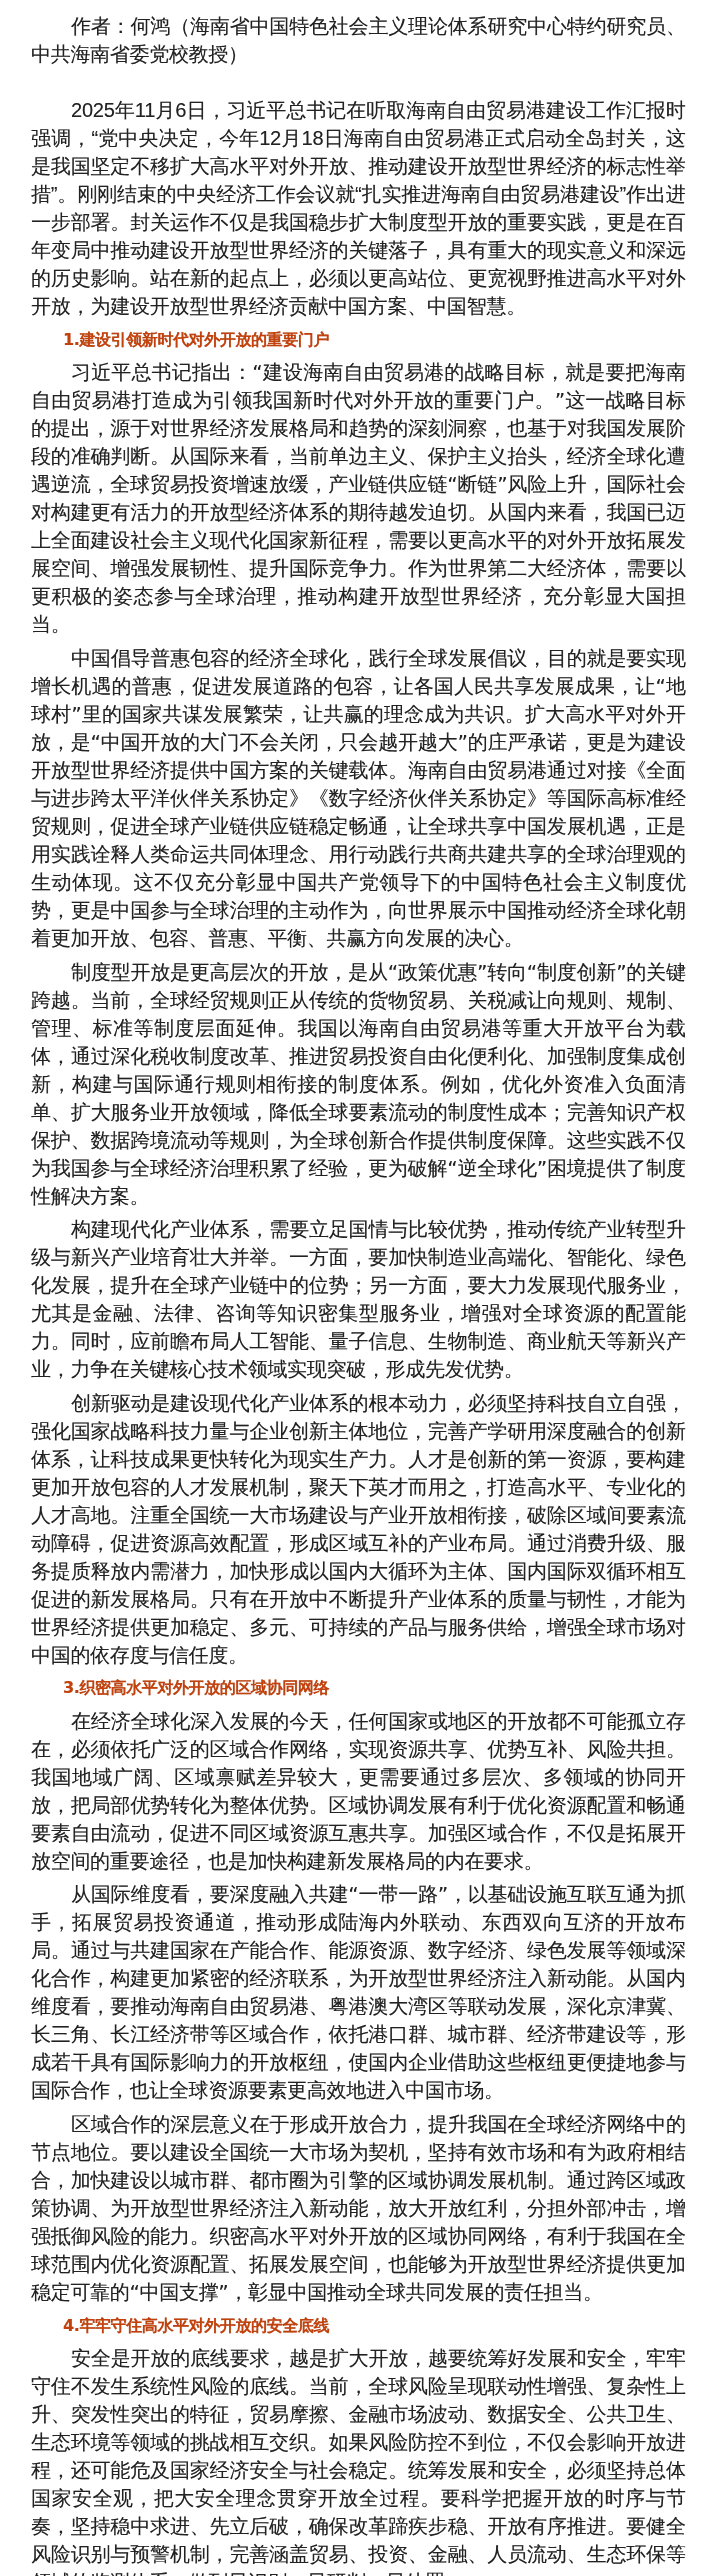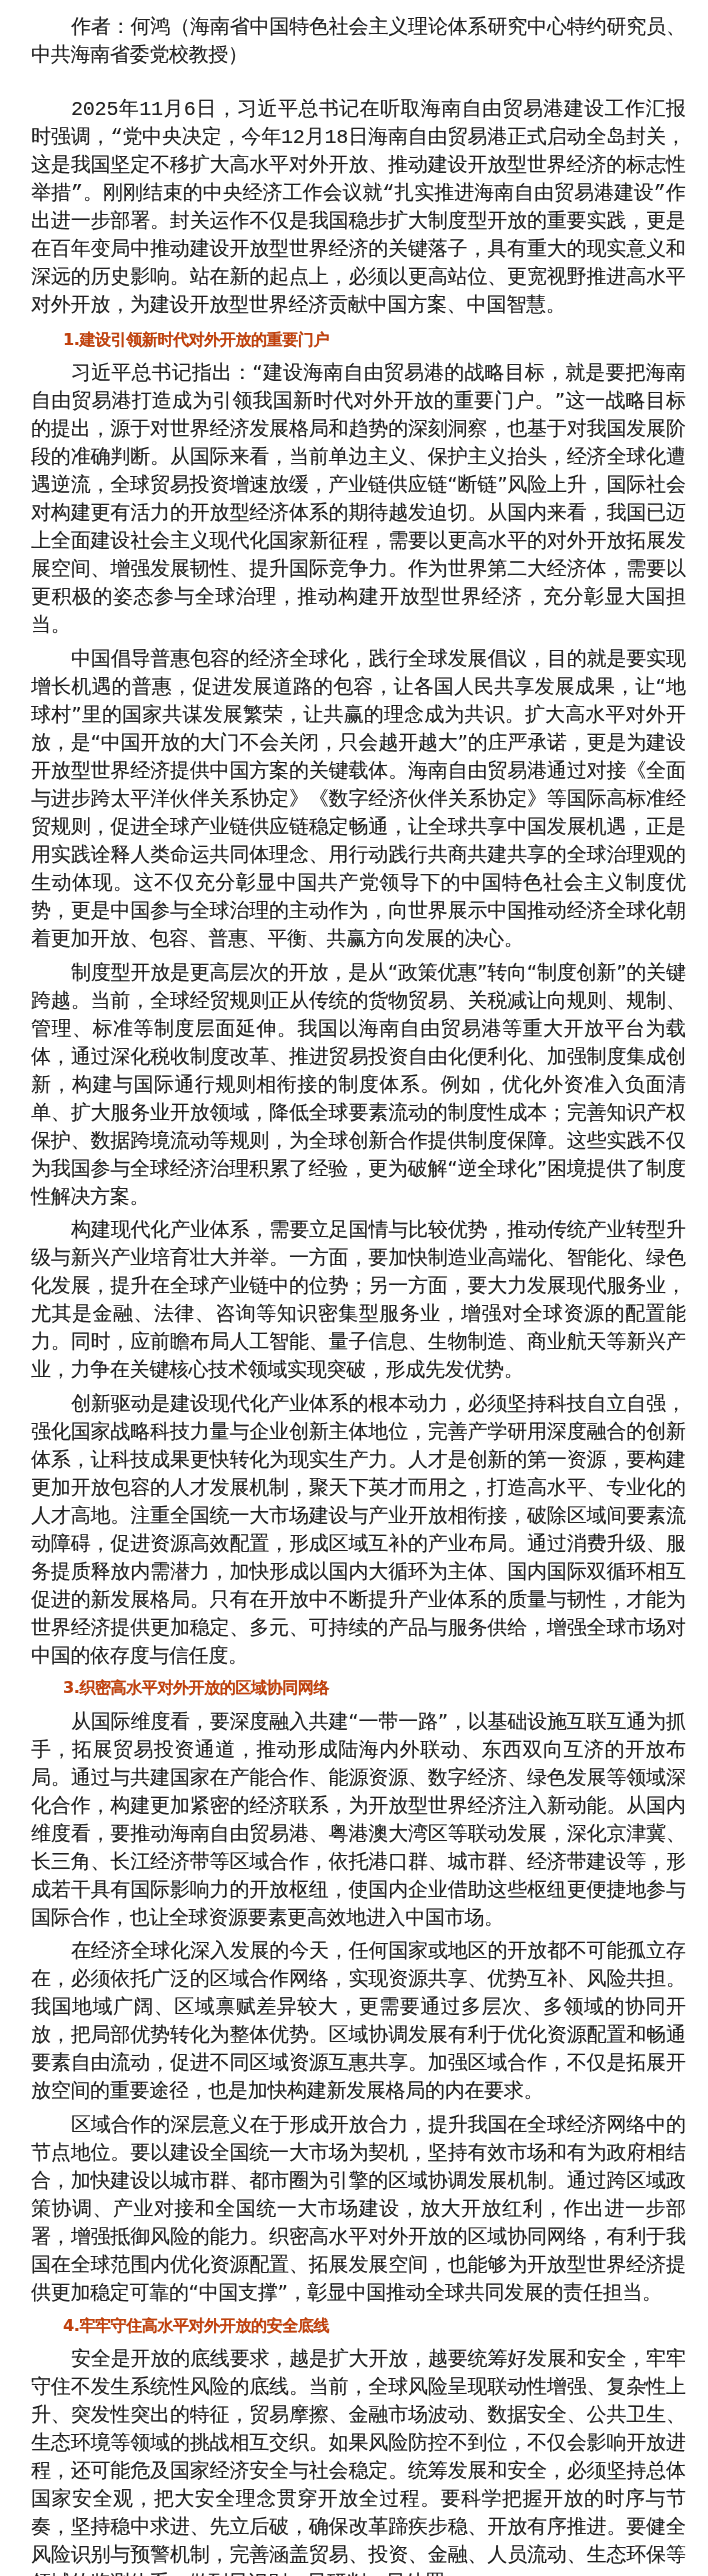--- a/index.html
+++ b/index.html
@@ -24,21 +24,21 @@
       margin: 0 0 5.6px 0;
       text-indent: 2em;
       text-align: justify;
       letter-spacing: -0.3px;
       text-shadow: 0.2px 0.2px 0 rgba(0,0,0,0.35);
     }
     .para.author {
       margin-bottom: 6.7px;
     }
     .para.lead {
-      font-family: Liberation Mono, monospace;
+      font-family: Liberation Sans, sans-serif;
       letter-spacing: -0.2px;
       margin-top: 28px;
     }
     .heading {
       font-size: 16px;
       line-height: 28px;
       font-weight: bold;
       color: #c2410c;
       margin: 4.5px 0 4.5px 0;
       text-indent: 2em;
@@ -60,23 +60,23 @@
     <p class="para">制度型开放是更高层次的开放，是从“政策优惠”转向“制度创新”的关键跨越。当前，全球经贸规则正从传统的货物贸易、关税减让向规则、规制、管理、标准等制度层面延伸。我国以海南自由贸易港等重大开放平台为载体，通过深化税收制度改革、推进贸易投资自由化便利化、加强制度集成创新，构建与国际通行规则相衔接的制度体系。例如，优化外资准入负面清单、扩大服务业开放领域，降低全球要素流动的制度性成本；完善知识产权保护、数据跨境流动等规则，为全球创新合作提供制度保障。这些实践不仅为我国参与全球经济治理积累了经验，更为破解“逆全球化”困境提供了制度性解决方案。</p>
   </section>
 
   <section>
     <p class="para">构建现代化产业体系，需要立足国情与比较优势，推动传统产业转型升级与新兴产业培育壮大并举。一方面，要加快制造业高端化、智能化、绿色化发展，提升在全球产业链中的位势；另一方面，要大力发展现代服务业，尤其是金融、法律、咨询等知识密集型服务业，增强对全球资源的配置能力。同时，应前瞻布局人工智能、量子信息、生物制造、商业航天等新兴产业，力争在关键核心技术领域实现突破，形成先发优势。</p>
     <p class="para">创新驱动是建设现代化产业体系的根本动力，必须坚持科技自立自强，强化国家战略科技力量与企业创新主体地位，完善产学研用深度融合的创新体系，让科技成果更快转化为现实生产力。人才是创新的第一资源，要构建更加开放包容的人才发展机制，聚天下英才而用之，打造高水平、专业化的人才高地。注重全国统一大市场建设与产业开放相衔接，破除区域间要素流动障碍，促进资源高效配置，形成区域互补的产业布局。通过消费升级、服务提质释放内需潜力，加快形成以国内大循环为主体、国内国际双循环相互促进的新发展格局。只有在开放中不断提升产业体系的质量与韧性，才能为世界经济提供更加稳定、多元、可持续的产品与服务供给，增强全球市场对中国的依存度与信任度。</p>
   </section>
 
   <section>
     <h2 class="heading">3.织密高水平对外开放的区域协同网络</h2>
+    <p class="para">在经济全球化深入发展的今天，任何国家或地区的开放都不可能孤立存在，必须依托广泛的区域合作网络，实现资源共享、优势互补、风险共担。我国地域广阔、区域禀赋差异较大，更需要通过多层次、多领域的协同开放，把局部优势转化为整体优势。区域协调发展有利于优化资源配置和畅通要素自由流动，促进不同区域资源互惠共享。加强区域合作，不仅是拓展开放空间的重要途径，也是加快构建新发展格局的内在要求。</p>
     <p class="para">从国际维度看，要深度融入共建“一带一路”，以基础设施互联互通为抓手，拓展贸易投资通道，推动形成陆海内外联动、东西双向互济的开放布局。通过与共建国家在产能合作、能源资源、数字经济、绿色发展等领域深化合作，构建更加紧密的经济联系，为开放型世界经济注入新动能。从国内维度看，要推动海南自由贸易港、粤港澳大湾区等联动发展，深化京津冀、长三角、长江经济带等区域合作，依托港口群、城市群、经济带建设等，形成若干具有国际影响力的开放枢纽，使国内企业借助这些枢纽更便捷地参与国际合作，也让全球资源要素更高效地进入中国市场。</p>
-    <p class="para">在经济全球化深入发展的今天，任何国家或地区的开放都不可能孤立存在，必须依托广泛的区域合作网络，实现资源共享、优势互补、风险共担。我国地域广阔、区域禀赋差异较大，更需要通过多层次、多领域的协同开放，把局部优势转化为整体优势。区域协调发展有利于优化资源配置和畅通要素自由流动，促进不同区域资源互惠共享。加强区域合作，不仅是拓展开放空间的重要途径，也是加快构建新发展格局的内在要求。</p>
-    <p class="para">区域合作的深层意义在于形成开放合力，提升我国在全球经济网络中的节点地位。要以建设全国统一大市场为契机，坚持有效市场和有为政府相结合，加快建设以城市群、都市圈为引擎的区域协调发展机制。通过跨区域政策协调、产业对接和全国统一大市场建设，放大开放红利，作出进一步部署，增强抵御风险的能力。织密高水平对外开放的区域协同网络，有利于我国在全球范围内优化资源配置、拓展发展空间，也能够为开放型世界经济提供更加稳定可靠的“中国支撑”，彰显中国推动全球共同发展的责任担当。</p>
+    <p class="para">区域合作的深层意义在于形成开放合力，提升我国在全球经济网络中的节点地位。要以建设全国统一大市场为契机，坚持有效市场和有为政府相结合，加快建设以城市群、都市圈为引擎的区域协调发展机制。通过跨区域政策协调、为开放型世界经济注入新动能，放大开放红利，分担外部冲击，增强抵御风险的能力。织密高水平对外开放的区域协同网络，有利于我国在全球范围内优化资源配置、拓展发展空间，也能够为开放型世界经济提供更加稳定可靠的“中国支撑”，彰显中国推动全球共同发展的责任担当。</p>
   </section>
 
   <section>
     <h2 class="heading">4.牢牢守住高水平对外开放的安全底线</h2>
     <p class="para">安全是开放的底线要求，越是扩大开放，越要统筹好发展和安全，牢牢守住不发生系统性风险的底线。当前，全球风险呈现联动性增强、复杂性上升、突发性突出的特征，贸易摩擦、金融市场波动、数据安全、公共卫生、生态环境等领域的挑战相互交织。如果风险防控不到位，不仅会影响开放进程，还可能危及国家经济安全与社会稳定。统筹发展和安全，必须坚持总体国家安全观，把大安全理念贯穿开放全过程。要科学把握开放的时序与节奏，坚持稳中求进、先立后破，确保改革蹄疾步稳、开放有序推进。要健全风险识别与预警机制，完善涵盖贸易、投资、金融、人员流动、生态环保等领域的监测体系，做到早识别、早研判、早处置。</p>
     <p class="para">从逐步探索到加快推进，我国对外开放不断深化，海南自由贸易港等重大平台建设是新时代稳步扩大制度型开放的生动缩影。封关运作作为标志性节点，昭示着我国对外开放迈向更高水平、更深层次。面向未来，要进一步全面深化改革，促进高水平对外开放，以制度型开放对接全球规则，以高质量发展厚植竞争新优势，以区域协同拓展共赢空间，以安全保障护航开放进程，不断书写“中国开放的大门越开越大”的崭新篇章，为建设开放型世界经济、构建人类命运共同体注入更加强劲的动力。</p>
   </section>
 </div>
 
 

